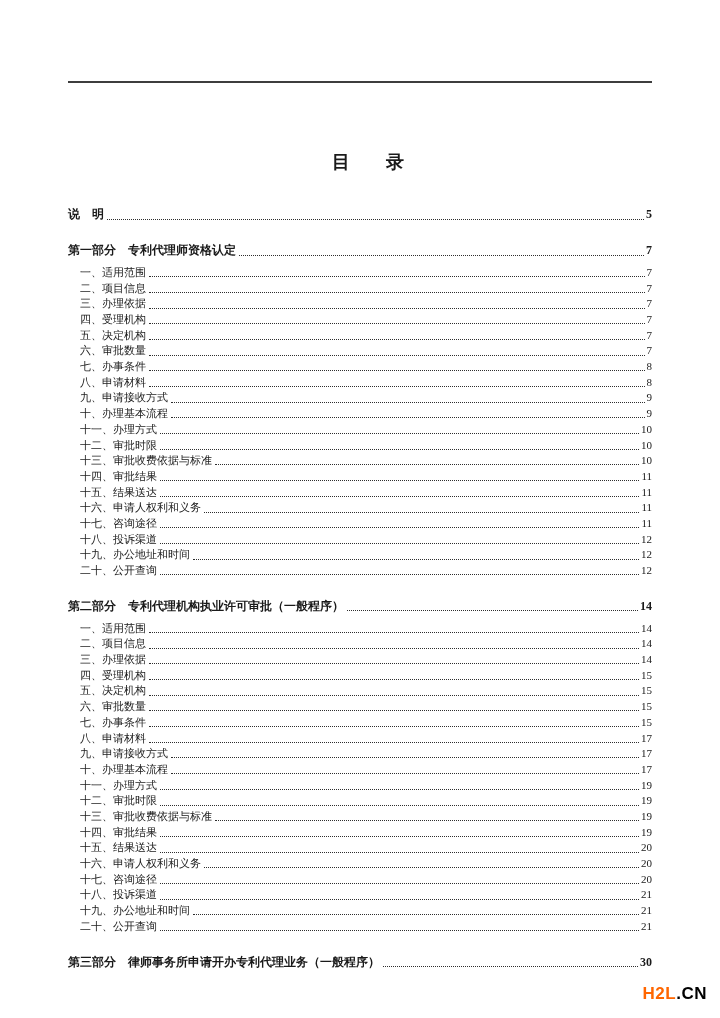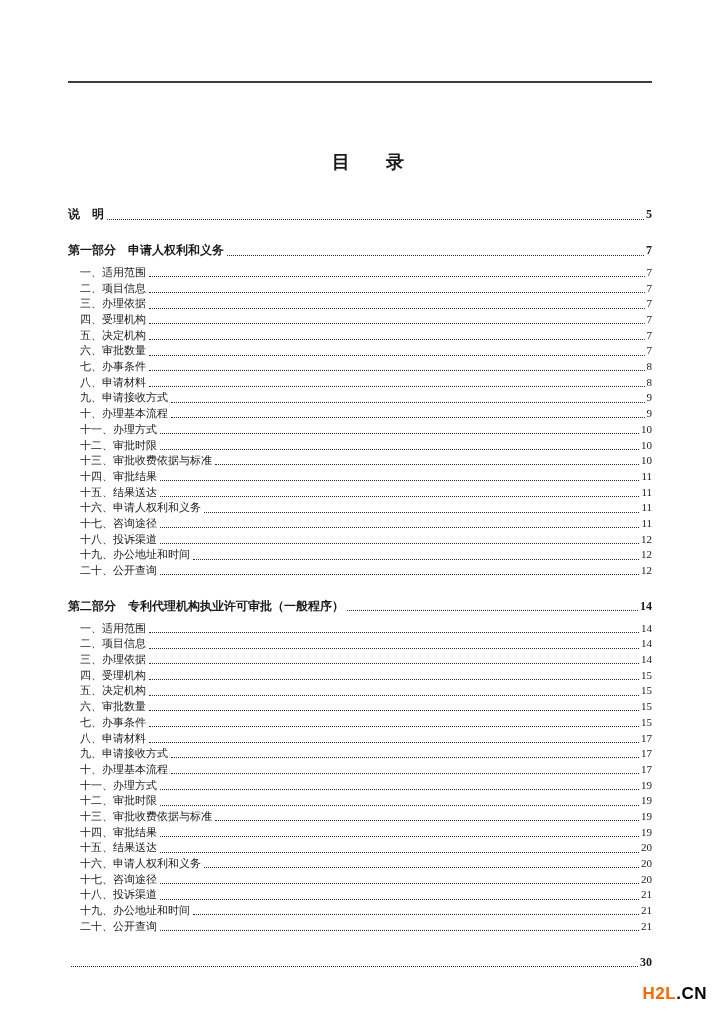--- a/index.html
+++ b/index.html
@@ -74,21 +74,21 @@
 
 <h1 class="doc-title">目　　录</h1>
 
 <div class="toc" id="toc">
     <div class="toc-row level-0 bold">
       <span class="label">说　明</span>
       <span class="leader"></span>
       <span class="page">5</span>
     </div>
     <div class="toc-row level-0 bold">
-      <span class="label">第一部分　申请人权利和义务</span>
+      <span class="label">第一部分　专利代理师资格认定</span>
       <span class="leader"></span>
       <span class="page">7</span>
     </div>
     <div class="toc-row level-1">
       <span class="label">一、适用范围</span>
       <span class="leader"></span>
       <span class="page">7</span>
     </div>
     <div class="toc-row level-1">
       <span class="label">二、项目信息</span>
@@ -284,18 +284,19 @@
       <span class="label">十九、办公地址和时间</span>
       <span class="leader"></span>
       <span class="page">21</span>
     </div>
     <div class="toc-row level-1">
       <span class="label">二十、公开查询</span>
       <span class="leader"></span>
       <span class="page">21</span>
     </div>
     <div class="toc-row level-0 bold">
+      <span class="label">第三部分　律师事务所申请开办专利代理业务（一般程序） </span>
       <span class="leader"></span>
       <span class="page">30</span>
     </div>
   </div>
 
 <div class="watermark"><span class="brand">H2L</span><span class="suffix">.CN</span></div>
 
 </body></html>

